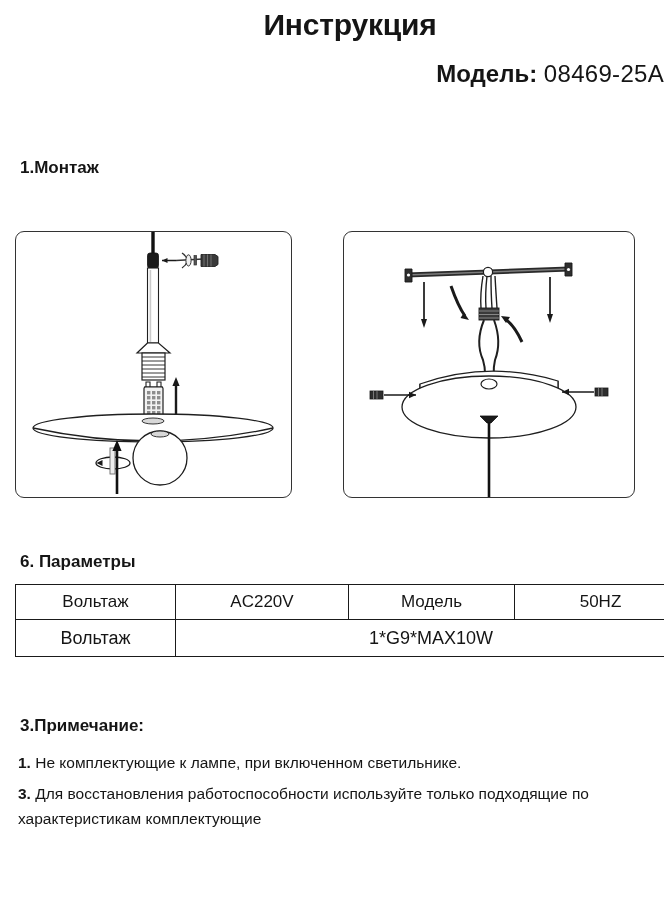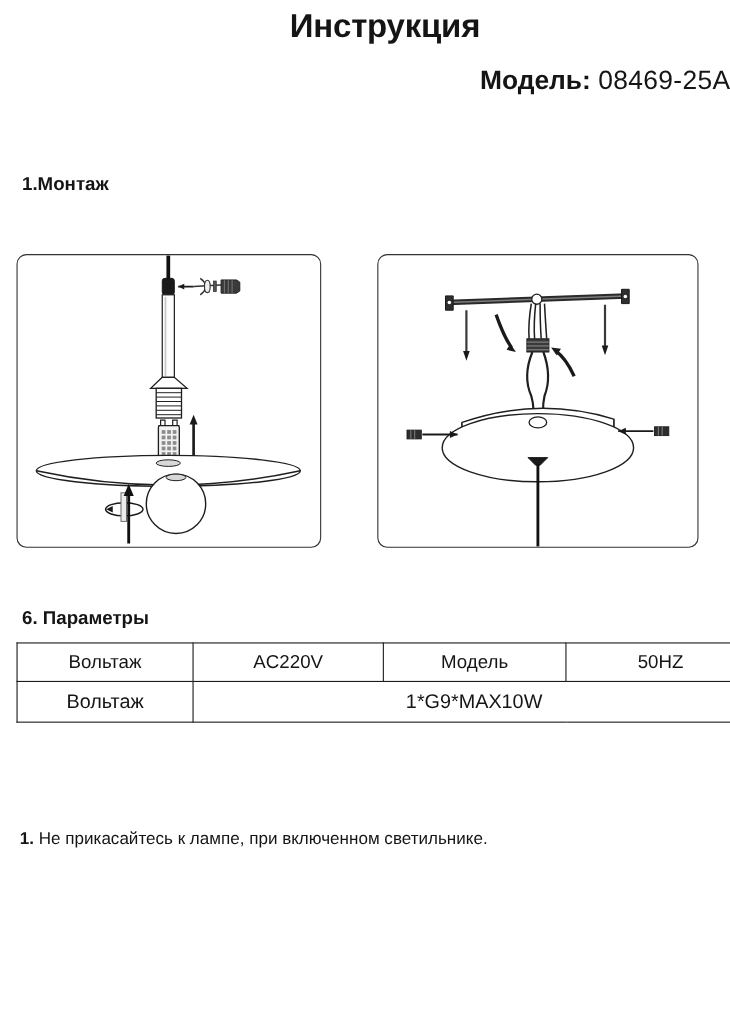--- a/index.html
+++ b/index.html
@@ -355,21 +355,26 @@
       <td class="c3 label">Модель</td>
       <td class="c4 value-strong">50HZ</td>
     </tr>
     <tr class="row-power">
       <td class="c1 label">Вольтаж</td>
       <td class="value-plain" colspan="3">1*G9*MAX10W</td>
     </tr>
   </tbody>
     </table>
 
+  <div class="section-heading" id="h-notes">3.Примечание:</div>
 
   <div class="notes">
     <div class="note">
       <span class="note-num">1.</span>
-      <span class="note-text">Не прикасайтесь к лампе, при включенном светильнике.</span>
+      <span class="note-text">Не комплектующие к лампе, при включенном светильнике.</span>
+    </div>
+    <div class="note">
+      <span class="note-num">3.</span>
+      <span class="note-text">Для восстановления работоспособности используйте только подходящие по характеристикам комплектующие</span>
     </div>
   </div>
 
 </div>
 
 </body></html>

